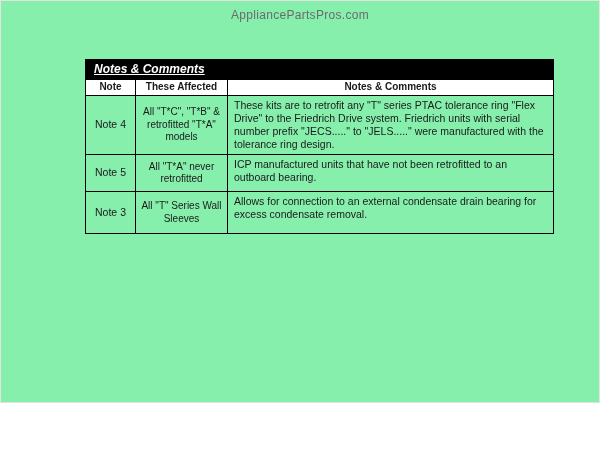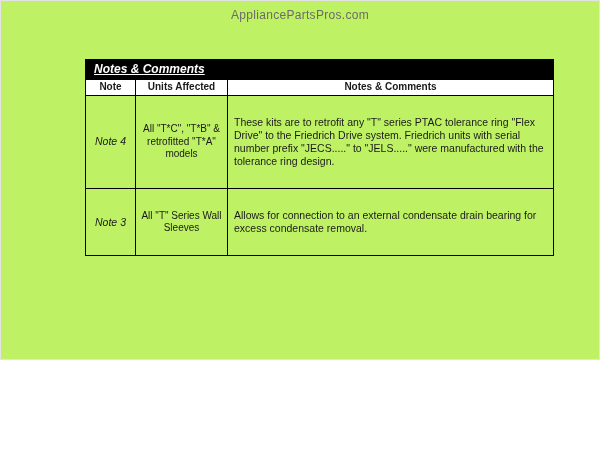--- a/index.html
+++ b/index.html
@@ -3,22 +3,22 @@
   <meta charset="utf-8">
   <style>
     html, body {
       margin: 0;
       padding: 0;
       background: #ffffff;
     }
     .page {
       position: relative;
       width: 600px;
-      height: 360px;
-      background: #bef264;
+      height: 403px;
+      background: #86efac;
       border: 1px solid #e3e3e3;
       box-sizing: border-box;
       font-family: "Liberation Sans", sans-serif;
       color: #1a1a1a;
     }
     .site-header {
       position: absolute;
       top: 7px;
       left: 0;
       width: 100%;
@@ -65,32 +65,31 @@
       padding: 1px 2px;
       background: #ffffff;
     }
     .col-note   { width: 50px; }
     .col-units  { width: 92px; }
     .col-comment{ width: auto; }
     td.note-cell {
       text-align: center;
       vertical-align: middle;
       font-size: 10.5px;
-      font-style: italic;
     }
     td.units-cell {
       text-align: center;
       vertical-align: middle;
       font-size: 10px;
     }
     td.comment-cell {
       text-align: left;
       vertical-align: top;
       font-size: 10.5px;
-      padding: 20px 6px;
+      padding: 3px 6px;
     }
     tr.row-1 { height: 47px; }
     tr.row-2 { height: 37px; }
     tr.row-3 { height: 42px; }
   </style>
 </head>
 <body>
 
 <div class="page">
 
@@ -102,29 +101,34 @@
 
     <table class="notes-table">
       <colgroup>
         <col class="col-note">
         <col class="col-units">
         <col class="col-comment">
       </colgroup>
       <thead>
         <tr>
           <th>Note</th>
-          <th>Units Affected</th>
+          <th>These Affected</th>
           <th>Notes &amp; Comments</th>
         </tr>
       </thead>
       <tbody>
         <tr class="row-1">
           <td class="note-cell">Note 4</td>
           <td class="units-cell">All "T*C", "T*B" &amp; retrofitted "T*A" models</td>
           <td class="comment-cell">These kits are to retrofit any "T" series PTAC tolerance ring "Flex Drive" to the Friedrich Drive system. Friedrich units with serial number prefix "JECS....." to "JELS....." were manufactured with the tolerance ring design.</td>
+        </tr>
+        <tr class="row-2">
+          <td class="note-cell">Note 5</td>
+          <td class="units-cell">All "T*A" never retrofitted</td>
+          <td class="comment-cell">ICP manufactured units that have not been retrofitted to an outboard bearing.</td>
         </tr>
         <tr class="row-3">
           <td class="note-cell">Note 3</td>
           <td class="units-cell">All "T" Series Wall Sleeves</td>
           <td class="comment-cell">Allows for connection to an external condensate drain bearing for excess condensate removal.</td>
         </tr>
       </tbody>
     </table>
 
   </div>

